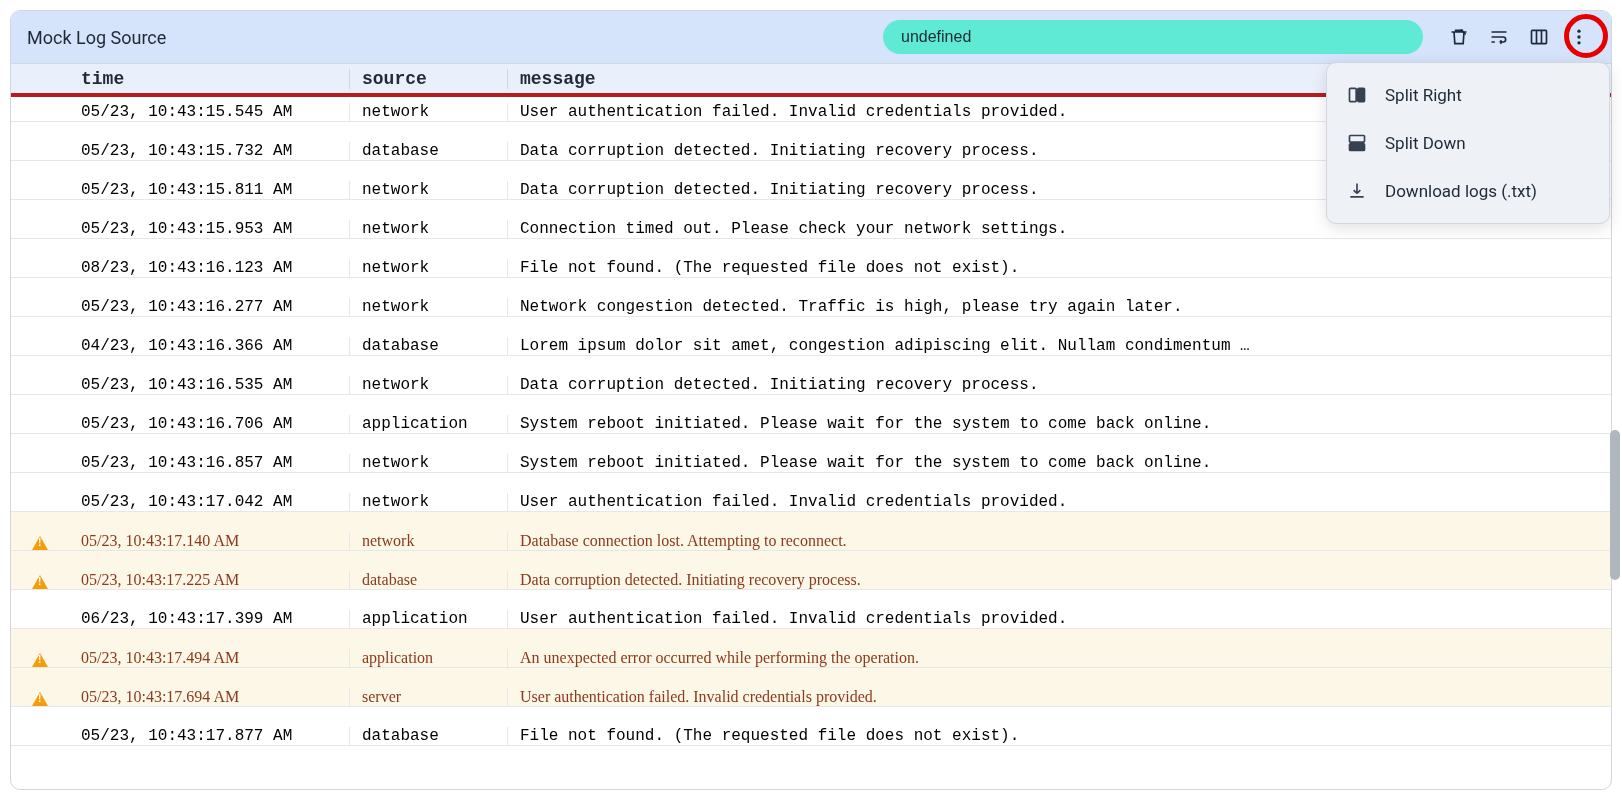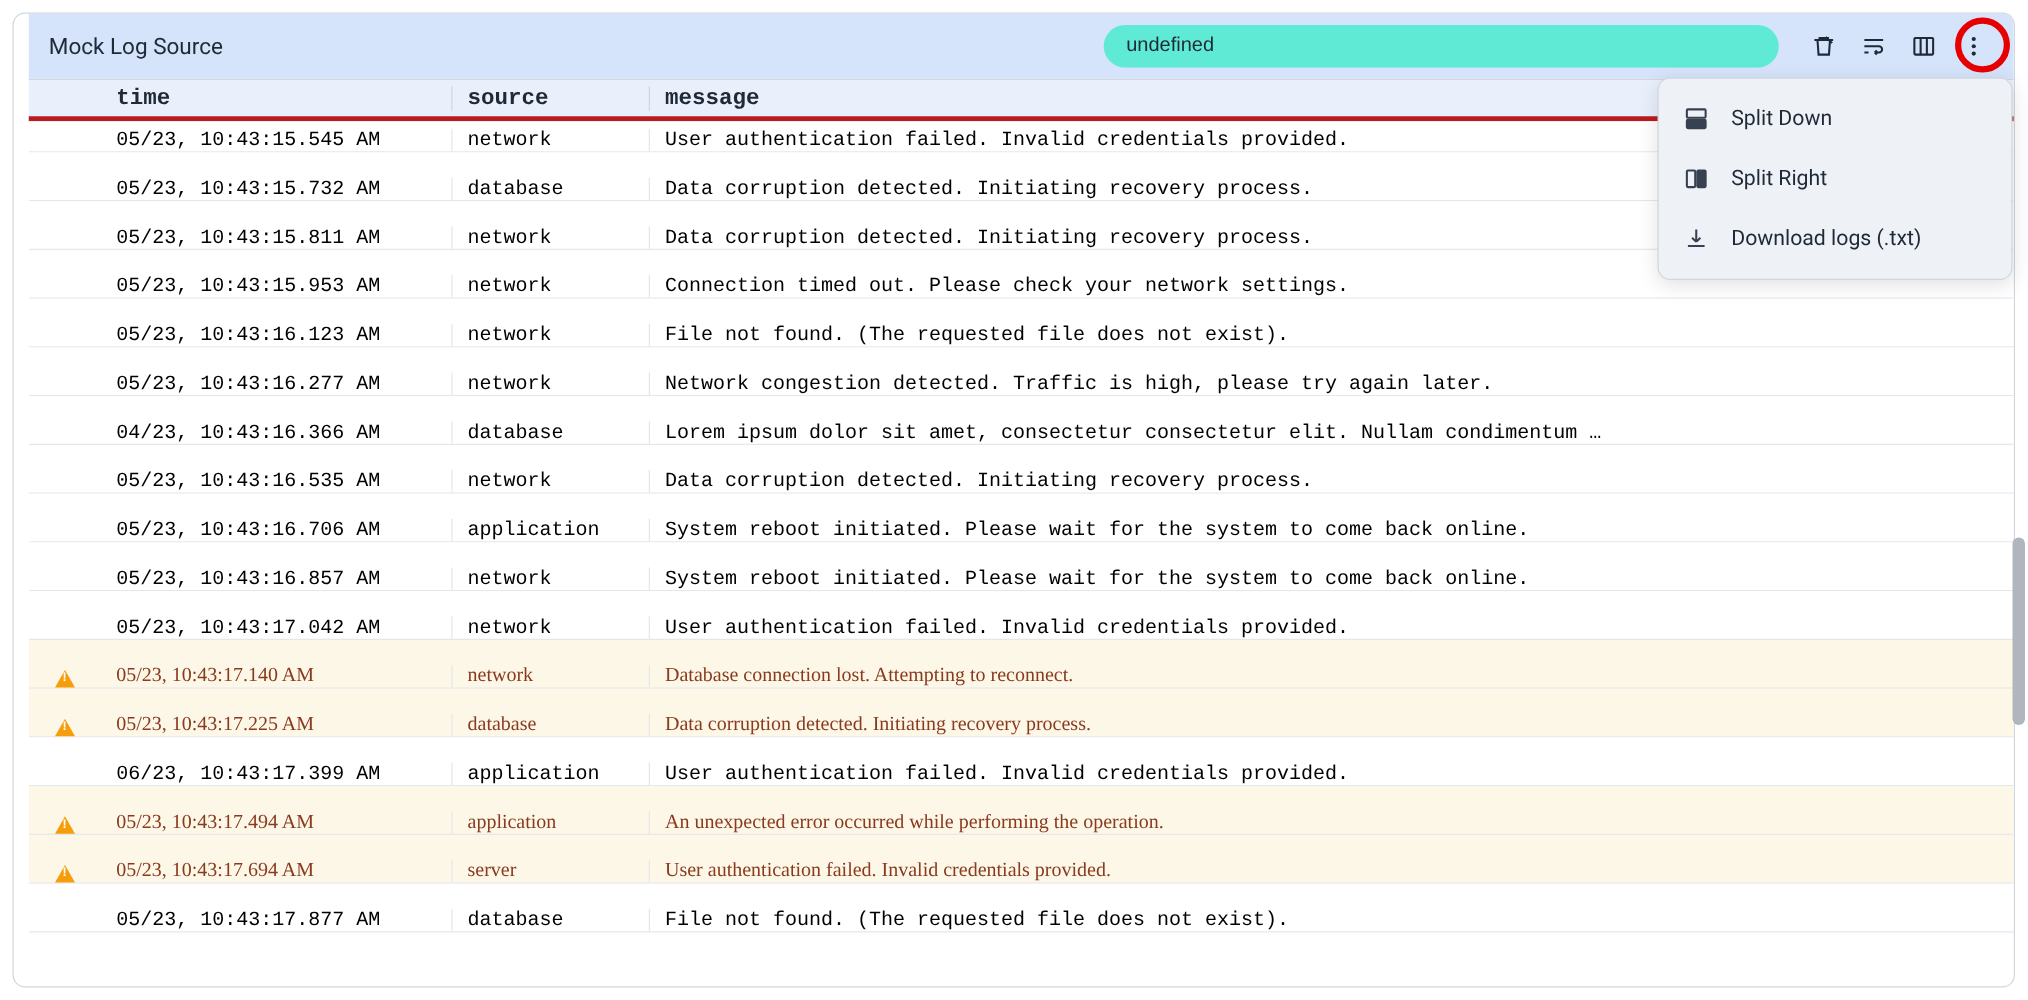--- a/index.html
+++ b/index.html
@@ -15,21 +15,20 @@
   position: absolute;
   top: 10px;
   left: 10px;
   right: 10px;
   bottom: 10px;
   border: 1px solid #d0d7de;
   border-radius: 10px;
   overflow: hidden;
   display: flex;
   flex-direction: column;
-  padding-left: 12px;
 }
 .header {
   background: #d5e3fb;
   height: 52px;
   display: flex;
   align-items: center;
   padding: 0 16px;
   gap: 12px;
 }
 .title {
@@ -233,35 +232,35 @@
           <div class="cell cell-message">Data corruption detected. Initiating recovery process.</div>
         </div>
         <div class="row">
           <div class="cell-icon"></div>
           <div class="cell cell-time">05/23, 10:43:15.953 AM</div>
           <div class="cell cell-source">network</div>
           <div class="cell cell-message">Connection timed out. Please check your network settings.</div>
         </div>
         <div class="row">
           <div class="cell-icon"></div>
-          <div class="cell cell-time">05/23, 10:43:16.123 AM</div>
+          <div class="cell cell-time">08/23, 10:43:16.123 AM</div>
           <div class="cell cell-source">network</div>
           <div class="cell cell-message">File not found. (The requested file does not exist).</div>
         </div>
         <div class="row">
           <div class="cell-icon"></div>
           <div class="cell cell-time">05/23, 10:43:16.277 AM</div>
           <div class="cell cell-source">network</div>
           <div class="cell cell-message">Network congestion detected. Traffic is high, please try again later.</div>
         </div>
         <div class="row">
           <div class="cell-icon"></div>
           <div class="cell cell-time">04/23, 10:43:16.366 AM</div>
           <div class="cell cell-source">database</div>
-          <div class="cell cell-message">Lorem ipsum dolor sit amet, consectetur consectetur elit. Nullam condimentum …</div>
+          <div class="cell cell-message">Lorem ipsum dolor sit amet, congestion adipiscing elit. Nullam condimentum …</div>
         </div>
         <div class="row">
           <div class="cell-icon"></div>
           <div class="cell cell-time">05/23, 10:43:16.535 AM</div>
           <div class="cell cell-source">network</div>
           <div class="cell cell-message">Data corruption detected. Initiating recovery process.</div>
         </div>
         <div class="row">
           <div class="cell-icon"></div>
           <div class="cell cell-time">05/23, 10:43:16.706 AM</div>
@@ -324,31 +323,31 @@
           <div class="cell cell-source">database</div>
           <div class="cell cell-message">File not found. (The requested file does not exist).</div>
         </div>
       </div>
   </div>
 </div>
 
 <div class="dropdown">
   <div class="dropdown-item">
     <svg viewBox="0 0 24 24" fill="none" stroke="currentColor" stroke-width="2">
+        <rect x="3" y="4" width="8" height="16" rx="1"></rect>
+        <rect x="13" y="4" width="8" height="16" rx="1" fill="currentColor"></rect>
+      </svg>
+    <span>Split Right</span>
+  </div>
+  <div class="dropdown-item">
+    <svg viewBox="0 0 24 24" fill="none" stroke="currentColor" stroke-width="2">
         <rect x="3" y="3" width="18" height="8" rx="1"></rect>
         <rect x="3" y="13" width="18" height="8" rx="1" fill="currentColor"></rect>
       </svg>
     <span>Split Down</span>
-  </div>
-  <div class="dropdown-item">
-    <svg viewBox="0 0 24 24" fill="none" stroke="currentColor" stroke-width="2">
-        <rect x="3" y="4" width="8" height="16" rx="1"></rect>
-        <rect x="13" y="4" width="8" height="16" rx="1" fill="currentColor"></rect>
-      </svg>
-    <span>Split Right</span>
   </div>
   <div class="dropdown-item">
     <svg viewBox="0 0 24 24" fill="none" stroke="currentColor" stroke-width="2">
         <path d="M12 3v12m0 0l-4-4m4 4l4-4M4 19h16"></path>
       </svg>
     <span>Download logs (.txt)</span>
   </div>
 </div>
 
 <div class="highlight-circle" style="top: 14px; right: 14px;"></div>

